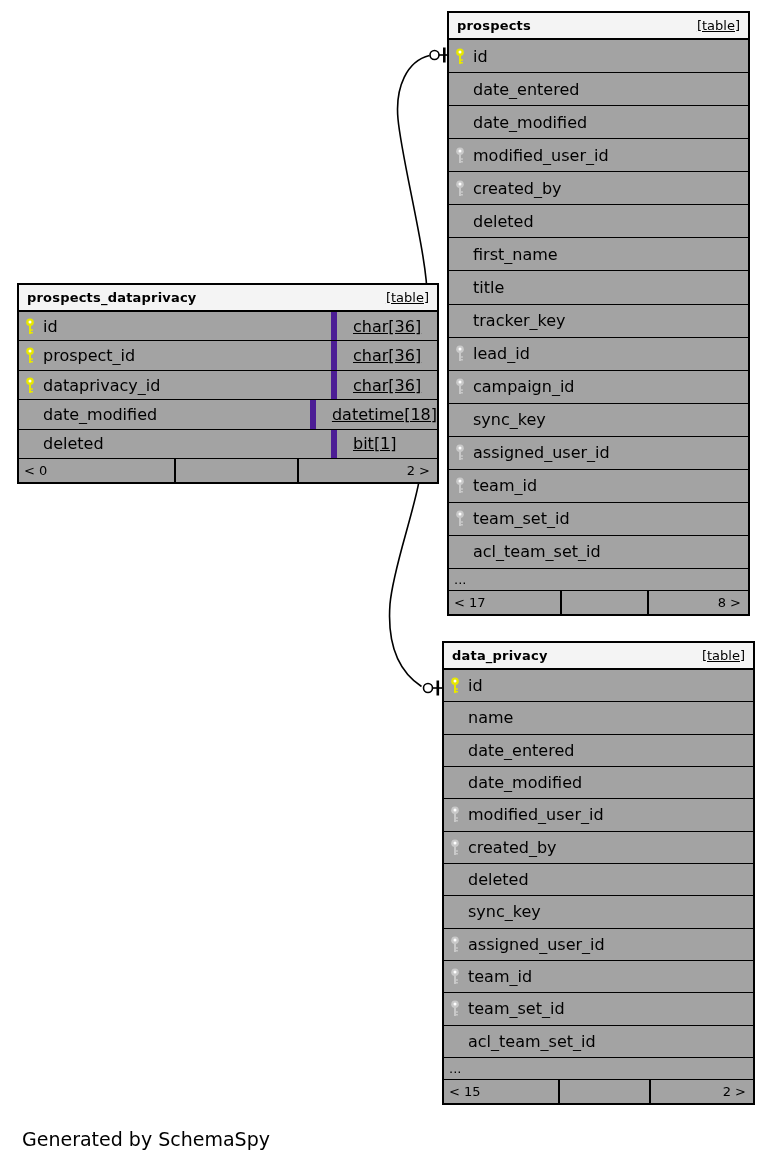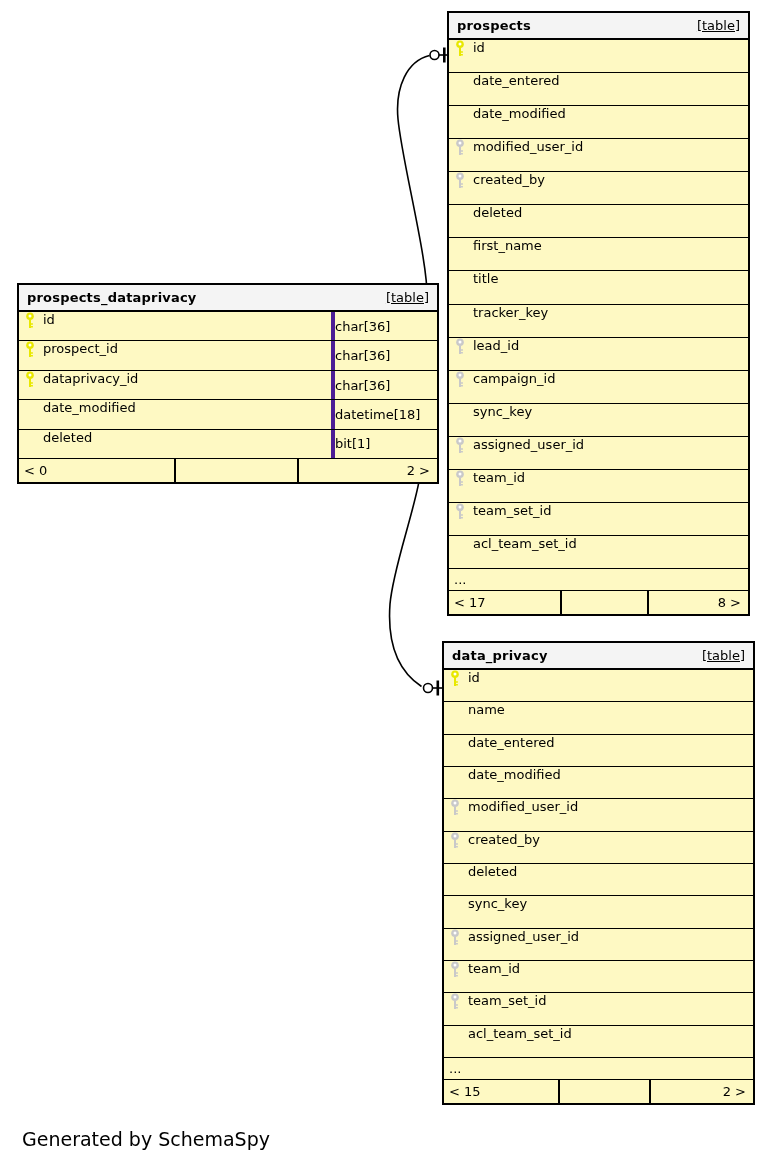--- a/index.html
+++ b/index.html
@@ -7,40 +7,40 @@
     position:relative;width:771px;height:1157px;background:#ffffff;
     font-family:"DejaVu Sans","Liberation Sans",sans-serif;color:#000;overflow:hidden;
   }
   .overlay{position:absolute;left:0;top:0;z-index:1;pointer-events:none;}
   .rel{fill:none;stroke:#000;stroke-width:1.6px;}
   .rel-bar{fill:none;stroke:#000;stroke-width:2.6px;}
   .rel-dot{fill:#ffffff;stroke:#000;stroke-width:1.6px;}
 
   .tbl{
     position:absolute;z-index:2;display:flex;flex-direction:column;
-    border:2px solid #000;background:#fef9c3;box-sizing:border-box;
+    border:2px solid #000;background:#a3a3a3;box-sizing:border-box;
   }
   .tbl-hdr{
     display:flex;justify-content:space-between;align-items:center;
     background:#f4f4f4;border-bottom:2px solid #000;
     padding:0 8px;flex:0 0 25px;font-size:13px;
   }
   .tbl-title{font-weight:bold;letter-spacing:0.2px;}
   .tbl-tag{font-weight:normal;text-decoration:underline;}
   .tbl-body{display:flex;flex-direction:column;flex:1 1 auto;min-height:0;}
   .row{
-    display:flex;align-items:flex-start;border-bottom:1px solid #000;
-    flex:1 1 0;font-size:13px;box-sizing:border-box;min-height:0;
+    display:flex;align-items:center;border-bottom:1px solid #000;
+    flex:1 1 0;font-size:16px;box-sizing:border-box;min-height:0;
   }
   .keycell{flex:0 0 24px;padding-left:6px;box-sizing:border-box;display:flex;align-items:center;}
   .keycell svg{display:block;}
   .namecell{flex:1 1 auto;white-space:nowrap;overflow:hidden;}
   .typecell{
-    flex:0 0 106px;border-left:4px solid #4c1d95;align-self:stretch;
-    display:flex;align-items:center;padding-left:0;box-sizing:border-box;white-space:nowrap;
+    flex:0 0 106px;border-left:6px solid #4c1d95;align-self:stretch;
+    display:flex;align-items:center;padding-left:16px;box-sizing:border-box;white-space:nowrap;text-decoration:underline;
   }
   .ellipsis-row{
     flex:0 0 22px;border-bottom:1px solid #000;padding-left:5px;
     display:flex;align-items:center;font-size:13px;box-sizing:border-box;
   }
   .tbl-footer{display:flex;flex:0 0 23px;font-size:13px;box-sizing:border-box;}
   .f-cell{display:flex;align-items:center;padding:0 5px;box-sizing:border-box;}
   .f-left{flex:0 0 37%;justify-content:flex-start;}
   .f-mid{flex:1 1 auto;border-left:2px solid #000;border-right:2px solid #000;}
   .f-right{flex:0 0 33%;justify-content:flex-end;padding-right:7px;}

